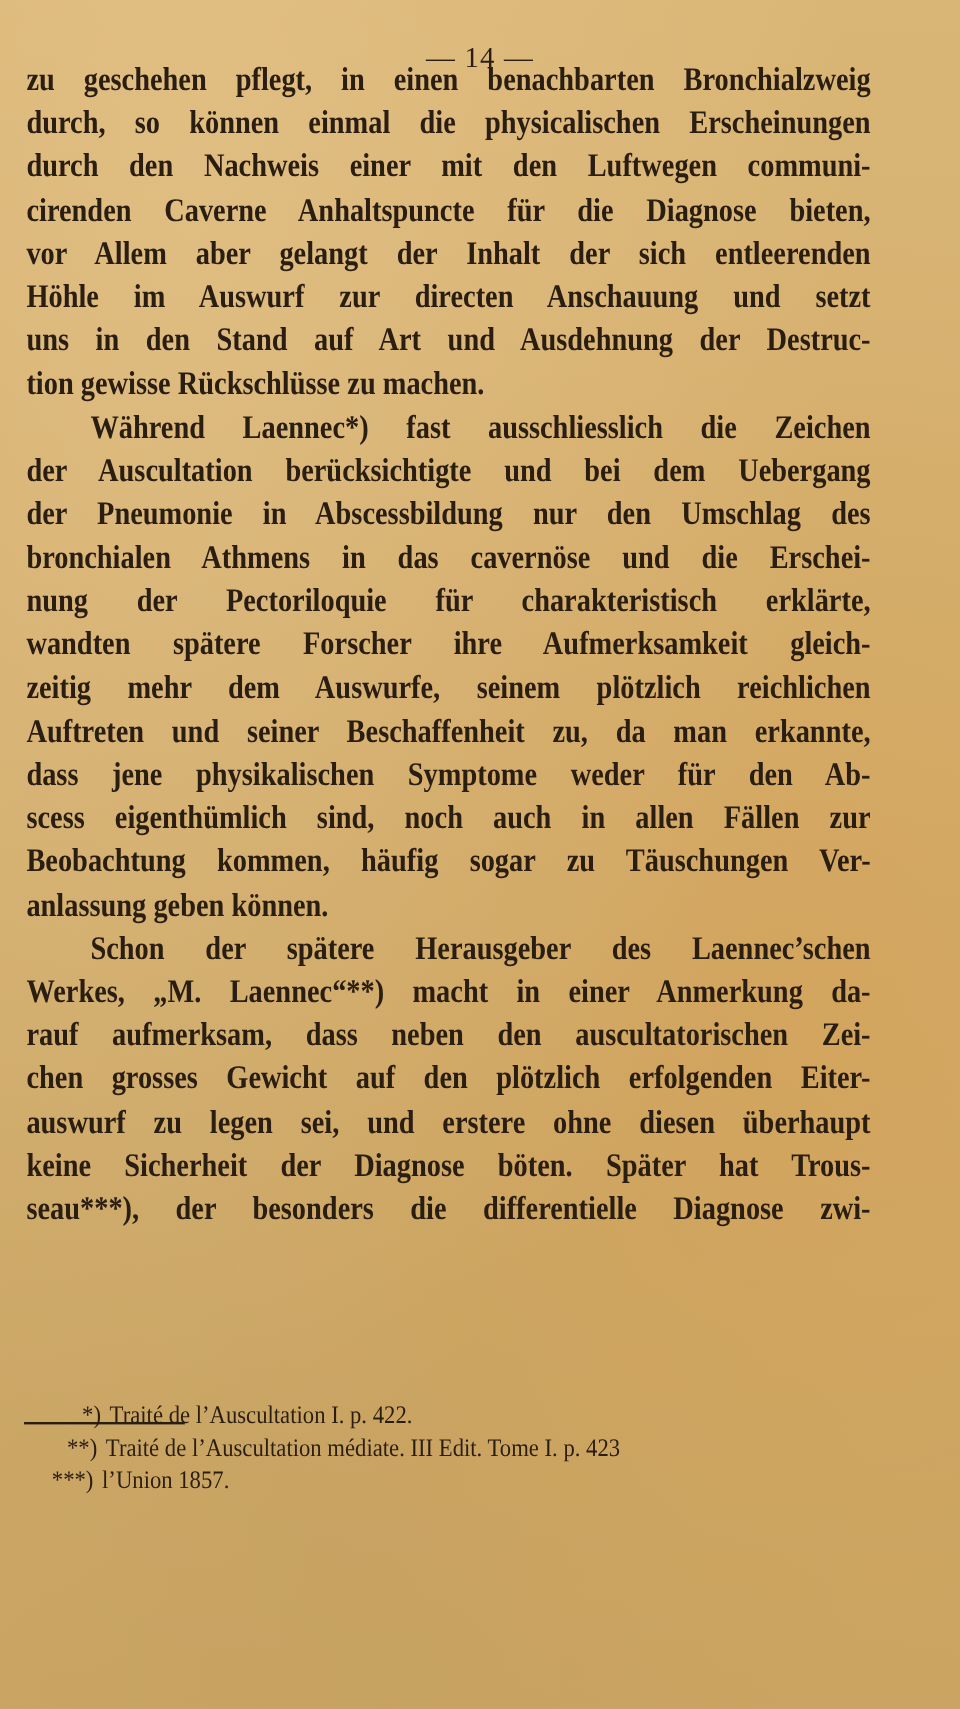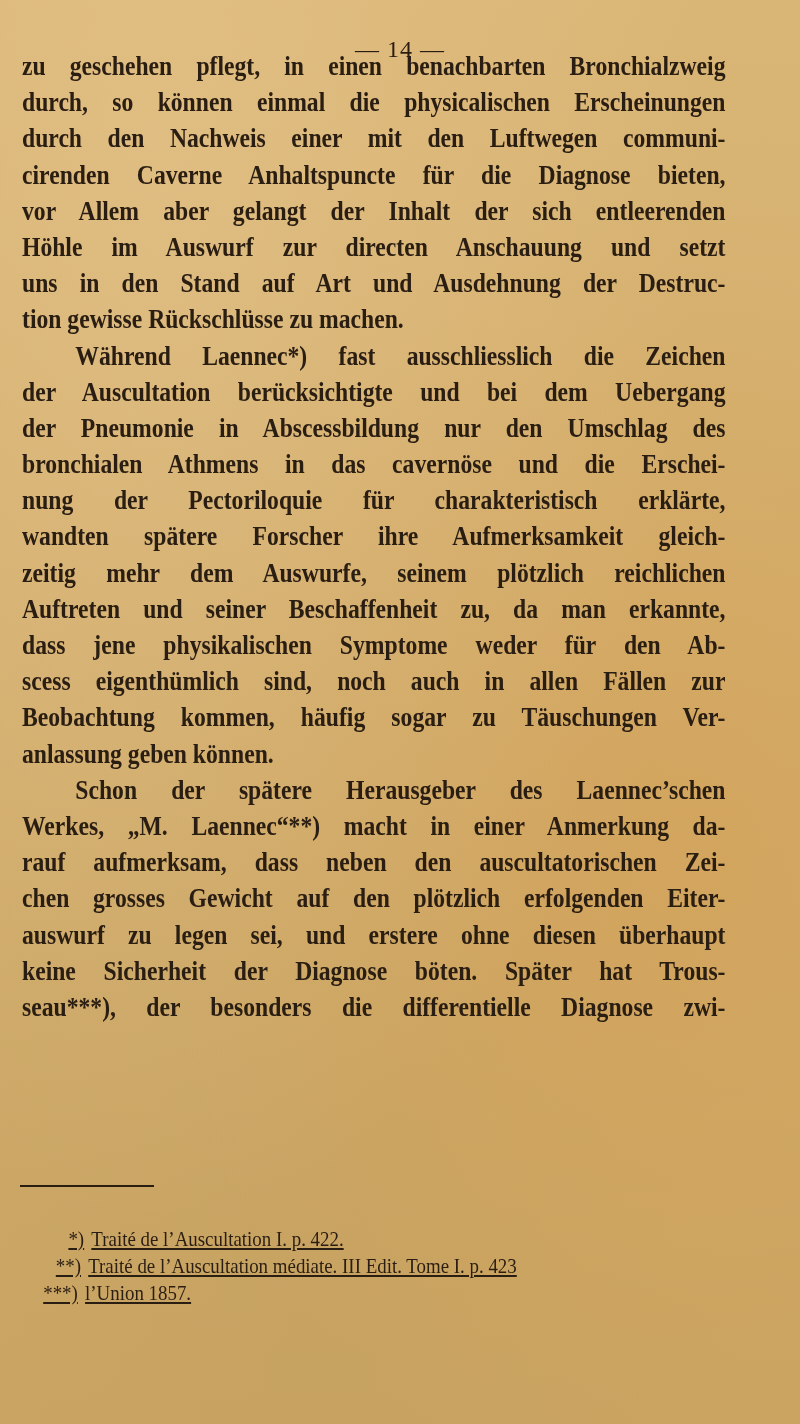--- a/index.html
+++ b/index.html
@@ -12,21 +12,21 @@
       linear-gradient(180deg,#dab676 0%,#d1ad6c 50%,#c9a462 100%);
     font-family:"Liberation Serif","DejaVu Serif",serif;color:#2a1d12;position:relative;}
   .page{position:absolute;left:0;top:0;width:800px;height:1424px;}
   .header{position:absolute;top:36px;left:0;width:800px;text-align:center;font-size:24px;letter-spacing:1px;}
   .body-text{position:absolute;left:22px;top:48px;width:704px;font-weight:bold;}
   .line{display:block;height:36.2px;line-height:36.2px;font-size:27.5px;white-space:nowrap;
     text-align:justify;text-align-last:justify;transform:scaleX(0.86);transform-origin:left center;width:818px;}
   .line.last{text-align-last:left;}
   .line.indent{padding-left:62px;box-sizing:border-box;}
   .rule{position:absolute;left:20px;top:1185px;width:134px;height:2px;background:#2a1d12;}
-  .footnotes{position:absolute;left:0;top:1226px;width:788px;text-decoration:underline;}
+  .footnotes{position:absolute;left:0;top:1166px;width:788px;}
   .fn{display:block;height:27px;line-height:27px;font-size:21px;white-space:nowrap;transform:scaleX(0.9);transform-origin:left center;}
 </style>
 </head>
 <body>
 
 <div class="page">
   <div class="header">— 14 —</div>
 
   <div class="body-text" id="body">
       <span class="line">zu geschehen pflegt, in einen benachbarten Bronchialzweig</span>

